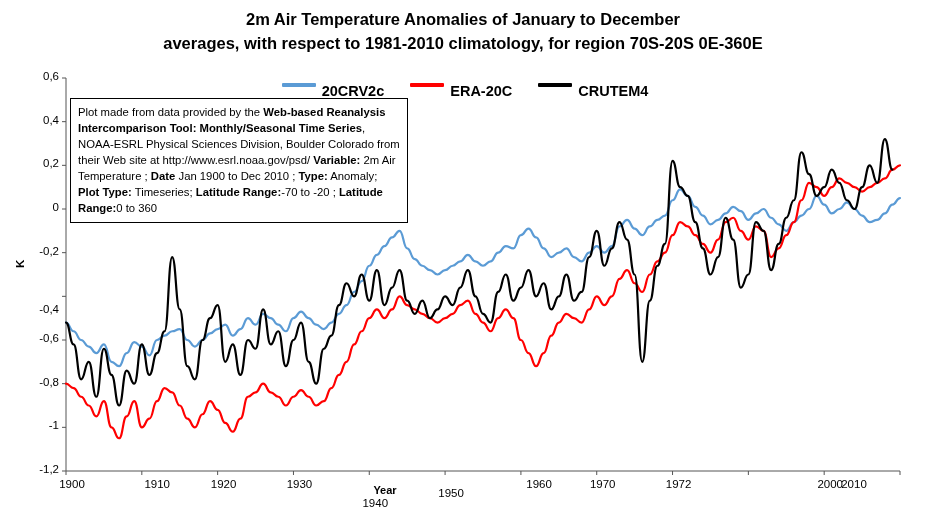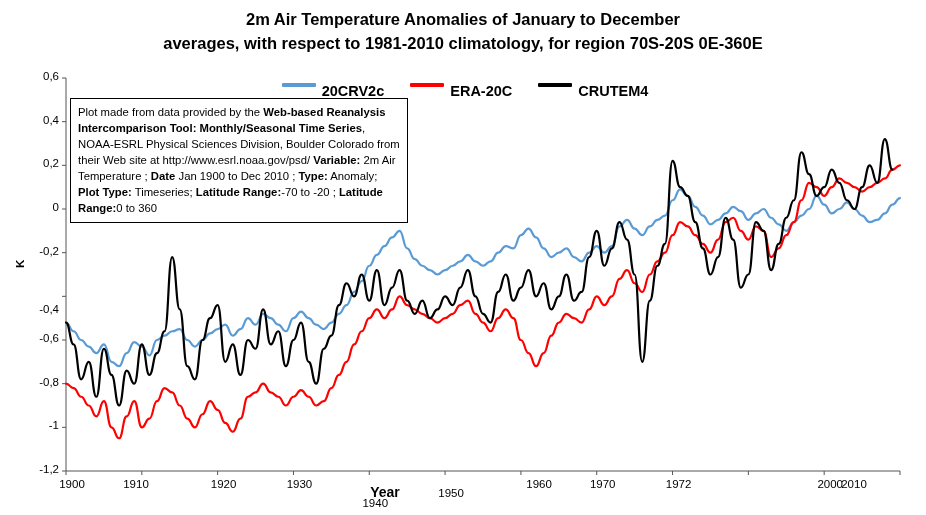--- a/index.html
+++ b/index.html
@@ -93,21 +93,21 @@
     transform: rotate(-90deg);
     transform-origin: left top;
     white-space: nowrap;
   }
   #xlabel {
     position: absolute;
     left: 0;
     top: 484px;
     width: 770px;
     text-align: center;
-    font-size: 14px;
+    font-size: 11px;
     font-weight: bold;
   }
   .tick-label {
     position: absolute;
     font-size: 11.5px;
     color: #000;
     white-space: nowrap;
     padding-left: 6px;
   }
   .ytick {
@@ -192,21 +192,21 @@
       <div class="tick-label ytick" style="right: 867px; top: 113.667px; position: absolute;">0,4</div>
       <div class="tick-label ytick" style="right: 867px; top: 157.333px; position: absolute;">0,2</div>
       <div class="tick-label ytick" style="right: 867px; top: 201px; position: absolute;">0</div>
       <div class="tick-label ytick" style="right: 867px; top: 244.667px; position: absolute;">-0,2</div>
       <div class="tick-label ytick" style="right: 867px; top: 295px; position: absolute; margin-top: 8px;">-0,4</div>
       <div class="tick-label ytick" style="right: 867px; top: 332px; position: absolute;">-0,6</div>
       <div class="tick-label ytick" style="right: 867px; top: 375.667px; position: absolute;">-0,8</div>
       <div class="tick-label ytick" style="right: 867px; top: 419.333px; position: absolute;">-1</div>
       <div class="tick-label ytick" style="right: 867px; top: 463px; position: absolute;">-1,2</div>
       <div class="tick-label xtick" style="left: 41px; width: 50px; top: 478px; position: absolute;">1900</div>
-      <div class="tick-label xtick" style="left: 105px; width: 50px; top: 478px; position: absolute;">1910</div>
+      <div class="tick-label xtick" style="left: 114px; width: 50px; top: 478px; position: absolute; text-align: right;">1910</div>
       <div class="tick-label xtick" style="left: 192.636px; width: 50px; top: 478px; position: absolute;">1920</div>
       <div class="tick-label xtick" style="left: 268.455px; width: 50px; top: 478px; position: absolute;">1930</div>
       <div class="tick-label xtick" style="left: 344.273px; width: 50px; top: 478px; position: absolute; margin-top: 19px;">1940</div>
       <div class="tick-label xtick" style="left: 420.091px; width: 50px; top: 478px; position: absolute; margin-top: 9px;">1950</div>
       <div class="tick-label xtick" style="left: 495.909px; width: 50px; top: 478px; position: absolute; text-align: right;">1960</div>
       <div class="tick-label xtick" style="left: 571.727px; width: 50px; top: 478px; position: absolute;">1970</div>
       <div class="tick-label xtick" style="left: 647.545px; width: 50px; top: 478px; position: absolute;">1972</div>
       <div class="tick-label xtick" style="left: 723.364px; width: 50px; top: 478px; position: absolute; margin-top: 48px;">1990</div>
       <div class="tick-label xtick" style="left: 799.182px; width: 50px; top: 478px; position: absolute;">2000</div>
       <div class="tick-label xtick" style="left: 823px; width: 50px; top: 478px; position: absolute;">2010</div>

